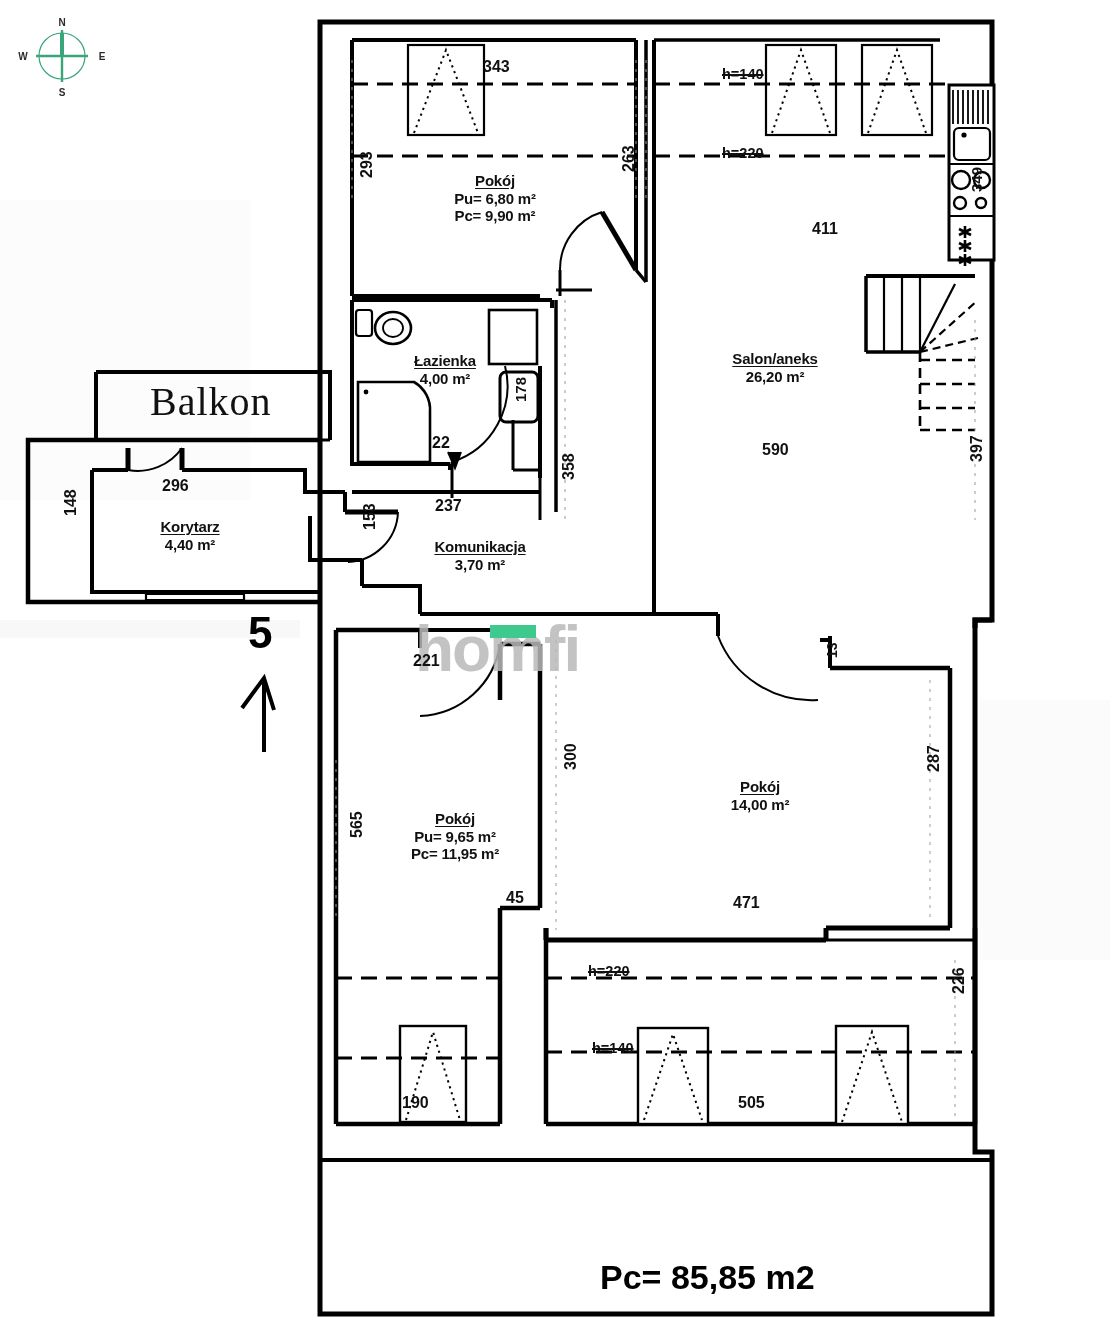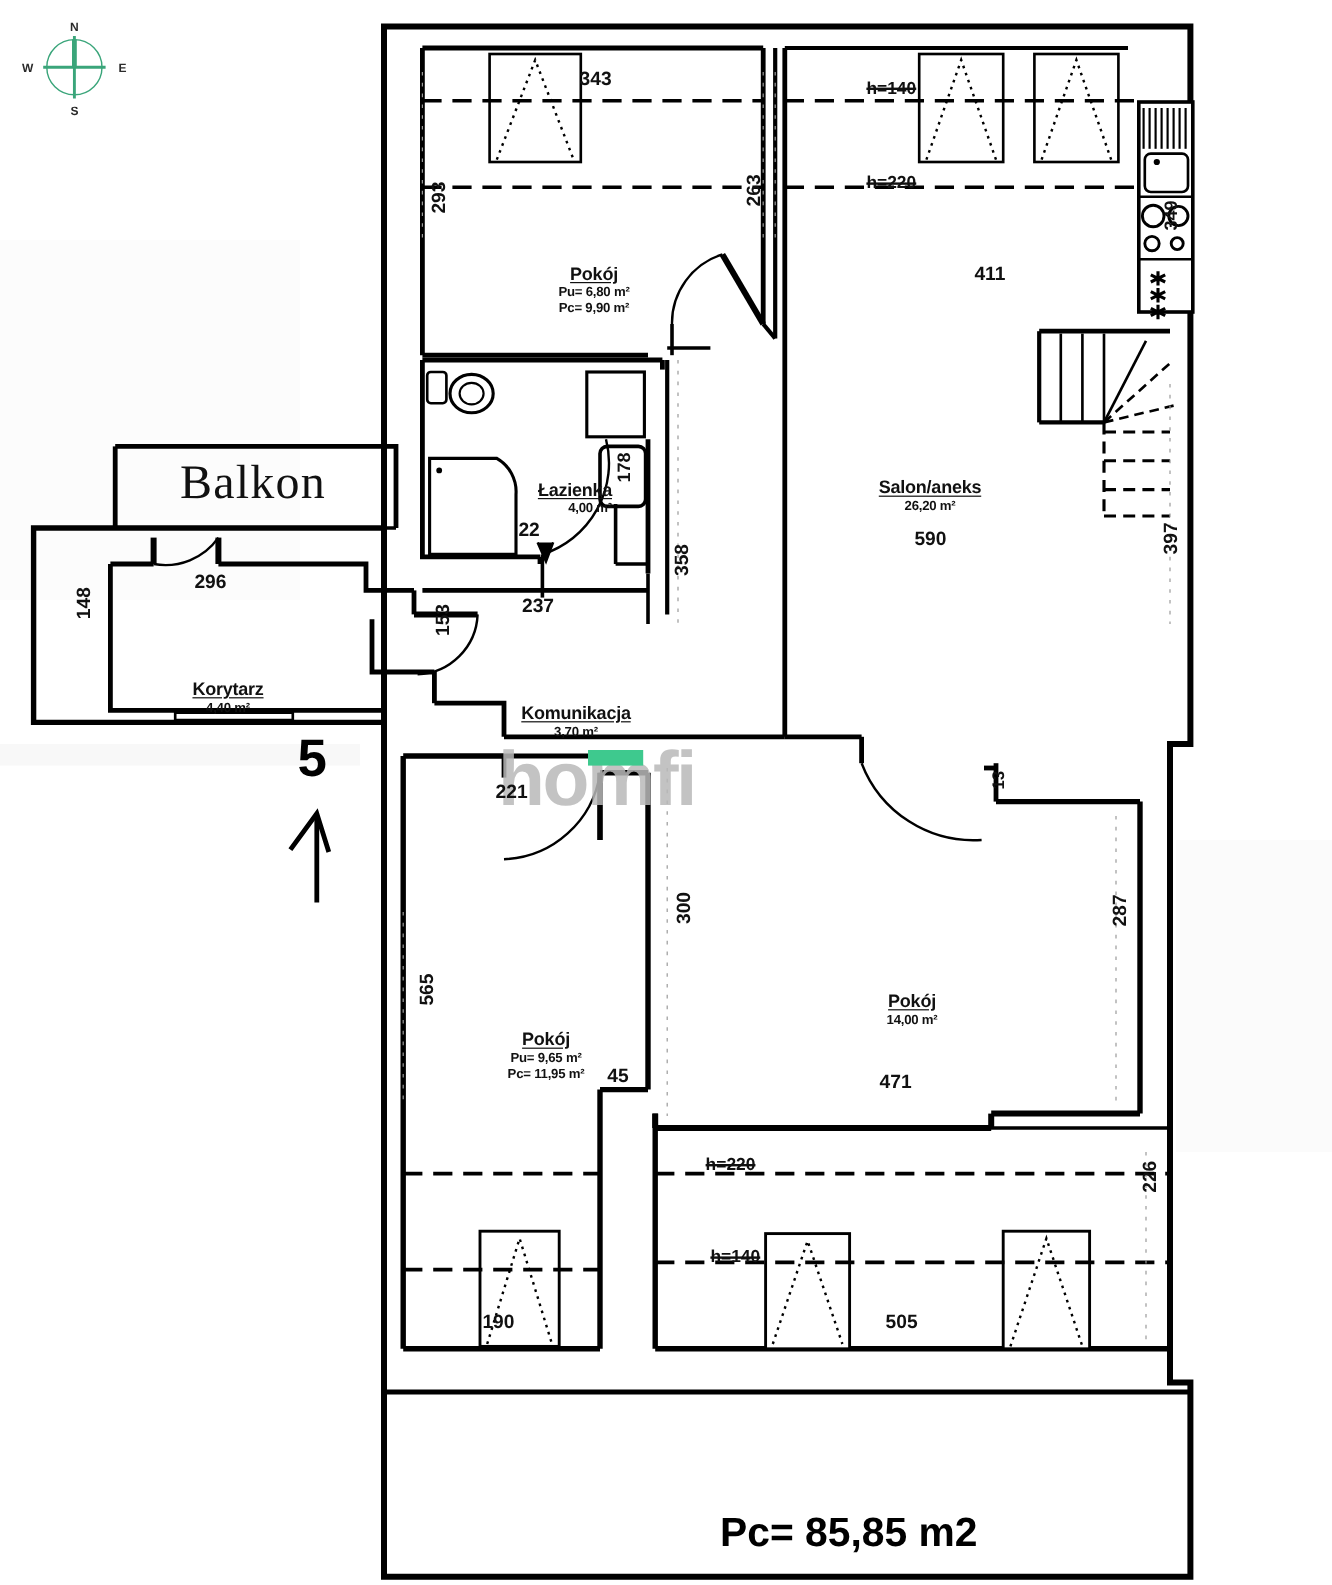--- a/index.html
+++ b/index.html
@@ -21,22 +21,22 @@
   .lbl{
     position:absolute;
     font-family:"Liberation Sans", sans-serif;
     font-weight:bold;
     color:#111;
     white-space:nowrap;
     line-height:1.18;
     text-align:center;
     letter-spacing:-0.2px;
   }
-  .roomname{font-size:15px;text-decoration:underline;text-underline-offset:2px;margin-top:48px;}
-  .roomarea{font-size:11px;}
+  .roomname{font-size:15px;text-decoration:underline;text-underline-offset:2px;}
+  .roomarea{font-size:15px;}
   .dim{
     position:absolute;
     font-family:"Liberation Sans", sans-serif;
     font-weight:bold;
     font-size:16px;
     color:#111;
     white-space:nowrap;
     letter-spacing:0px;
   }
   .dim.vert{transform-origin:left top;transform:rotate(-90deg);}
@@ -325,21 +325,21 @@
     <path d="M36 92 L36 22" stroke="#000" stroke-width="4" fill="none"></path>
     <path d="M14 48 L36 18 L46 50" stroke="#000" stroke-width="4" fill="none" stroke-linejoin="miter"></path>
   </svg>
 
   <div class="lbl" style="left:420px;top:172px;width:150px;">
     <div class="roomname">Pokój</div>
     <div class="roomarea">Pu=  6,80 m²</div>
     <div class="roomarea">Pc=  9,90 m²</div>
   </div>
 
-  <div class="lbl" style="left:380px;top:352px;width:130px;text-align:right;">
+  <div class="lbl" style="left:380px;top:352px;width:130px;">
     <div class="roomname">Łazienka</div>
     <div class="roomarea">4,00 m²</div>
   </div>
 
   <div class="lbl" style="left:700px;top:350px;width:150px;">
     <div class="roomname">Salon/aneks</div>
     <div class="roomarea">26,20 m²</div>
   </div>
 
   <div class="lbl" style="left:125px;top:518px;width:130px;">

